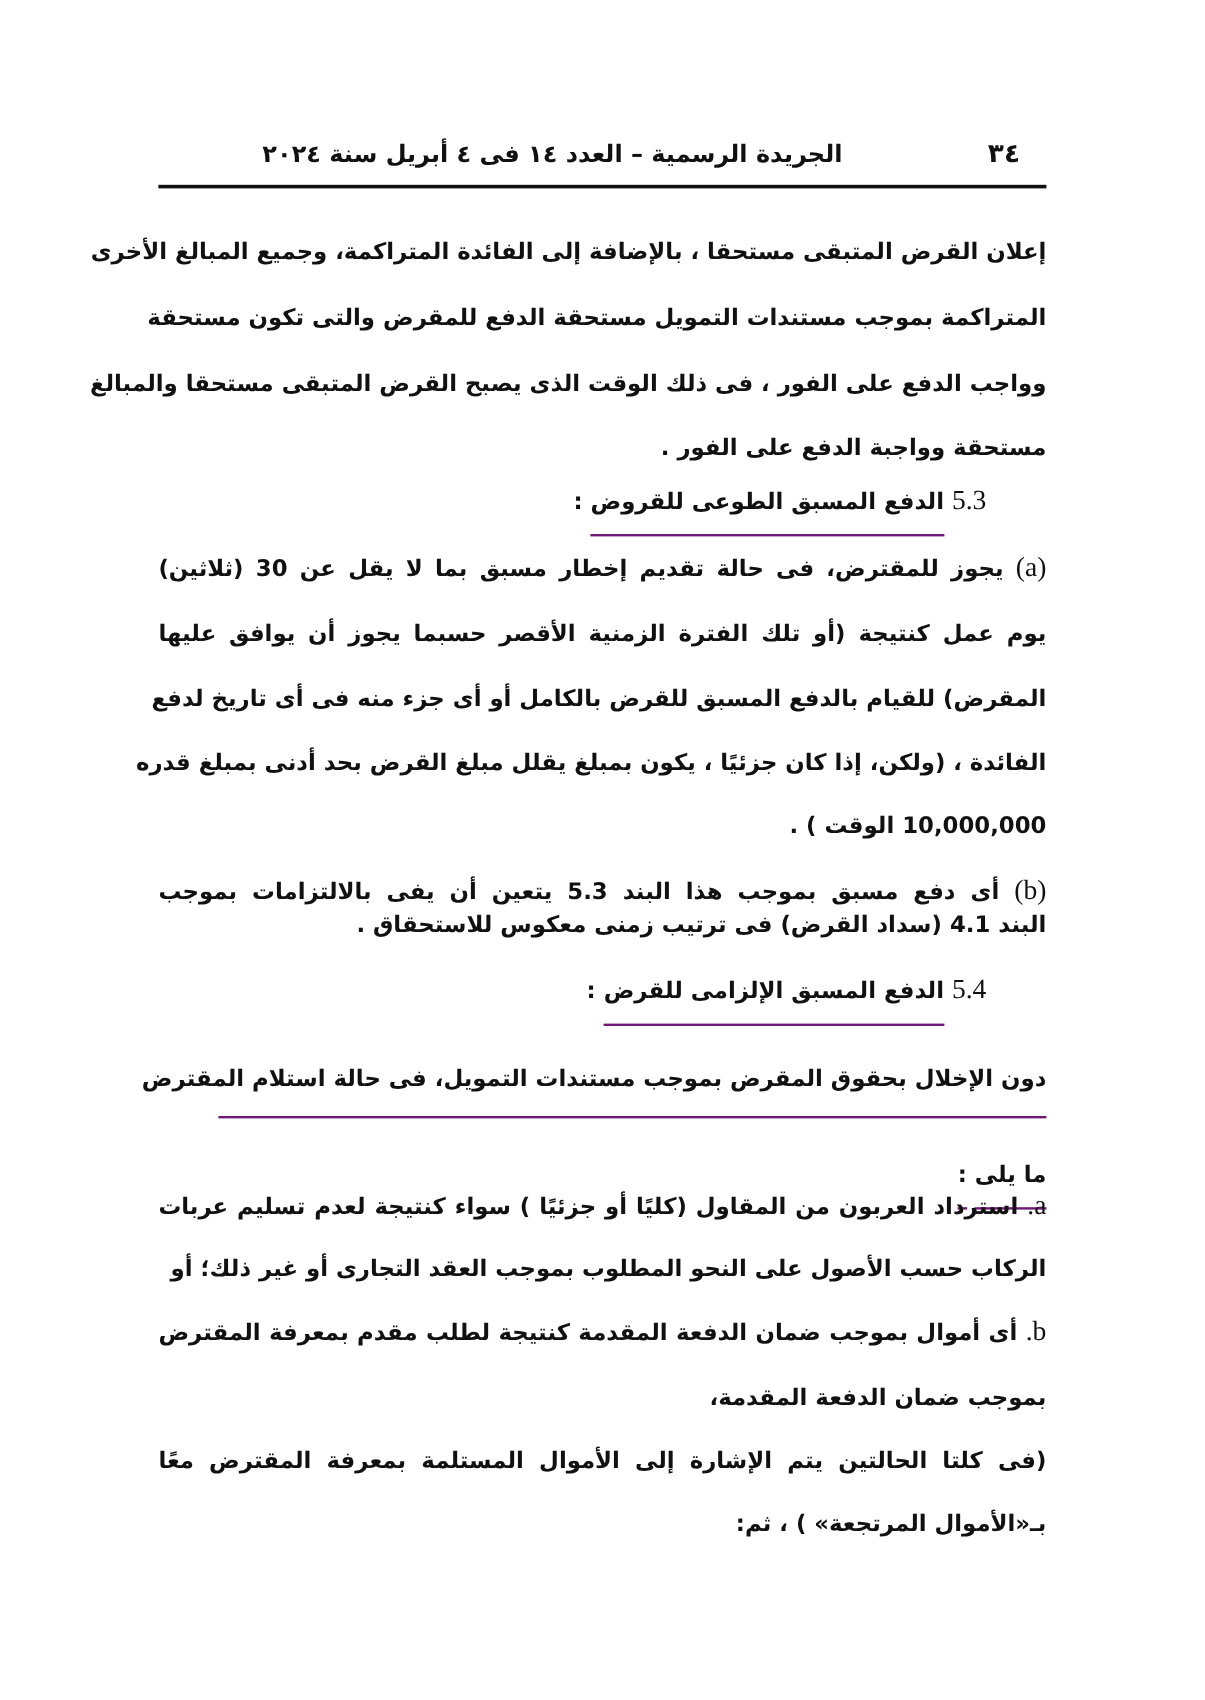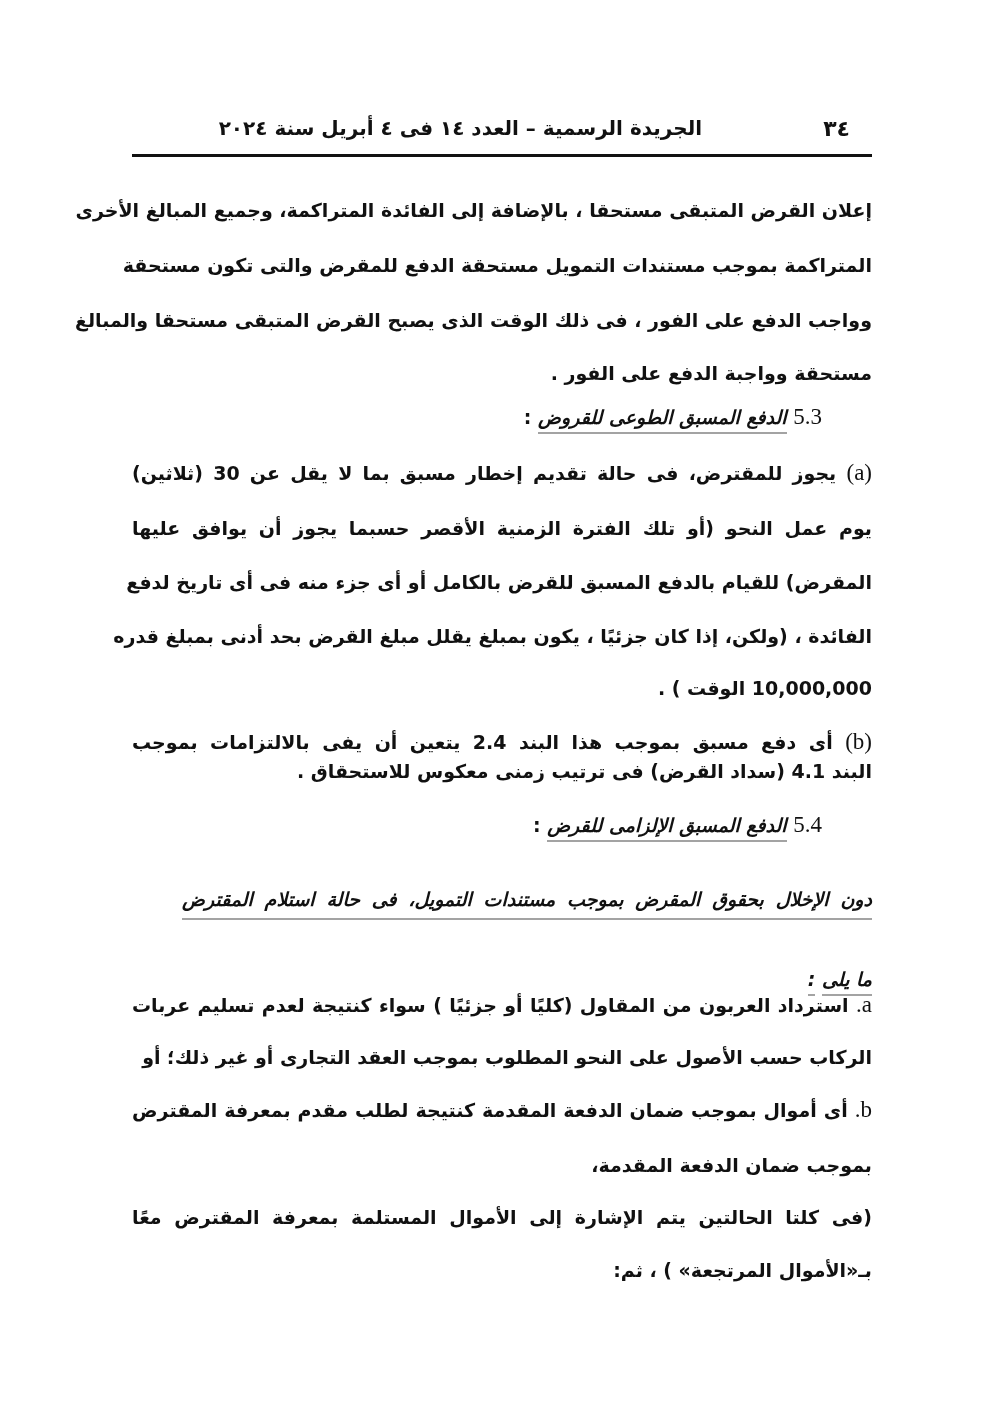--- a/index.html
+++ b/index.html
@@ -5,21 +5,21 @@
   html, body { margin: 0; padding: 0; background: #ffffff; }
   body { width: 1004px; height: 1417px; position: relative; overflow: hidden;
          font-family: "DejaVu Sans", sans-serif; color: #111; }
   .page { position: absolute; left: 132px; top: 0; width: 740px; height: 1417px; direction: rtl; }
   .header { position: absolute; top: 112px; left: 0; right: 0; height: 40px; }
   .page-num { position: absolute; right: 22px; top: 4px; font-size: 22px; font-weight: bold; }
   .header-title { position: absolute; right: 170px; top: 4px; font-size: 20px; font-weight: bold; white-space: nowrap; }
   .header-rule { position: absolute; top: 154px; left: 0; right: 0; height: 3px; background: #111; }
   .line { position: absolute; right: 0; left: 0; font-size: 19px; font-weight: bold; white-space: nowrap; line-height: 30px; }
   .just { text-align: justify; text-align-last: justify; }
-  .ul { border-bottom: 2px solid #a3a3a3; padding-bottom: 4px; font-style: italic; }
+  .ul { border-bottom: 2px solid #701a75; padding-bottom: 16px; }
   .num { font-family: "Liberation Serif", serif; font-weight: normal; font-size: 23px; }
 </style>
 </head>
 <body>
 
 <div class="page">
   <div class="header">
     <span class="page-num">٣٤</span>
     <span class="header-title">الجريدة الرسمية – العدد ١٤ فى ٤ أبريل سنة ٢٠٢٤</span>
   </div>
@@ -33,28 +33,28 @@
   <div class="line" style="top:402px; right:50px;">
     <span class="num">5.3</span>
     <span class="ul">الدفع المسبق الطوعى للقروض</span>
     <span>:</span>
   </div>
 
   <div class="line just" style="top:458px">
     <span class="num">(a)</span>
     <span>يجوز للمقترض، فى حالة تقديم إخطار مسبق بما لا يقل عن 30 (ثلاثين)</span>
   </div>
-  <div class="line just" style="top:513px">يوم عمل النحو (أو تلك الفترة الزمنية الأقصر حسبما يجوز أن يوافق عليها</div>
+  <div class="line just" style="top:513px">يوم عمل كنتيجة (أو تلك الفترة الزمنية الأقصر حسبما يجوز أن يوافق عليها</div>
   <div class="line just" style="top:567px">المقرض) للقيام بالدفع المسبق للقرض بالكامل أو أى جزء منه فى أى تاريخ لدفع</div>
   <div class="line just" style="top:621px">الفائدة ، (ولكن، إذا كان جزئيًا ، يكون بمبلغ يقلل مبلغ القرض بحد أدنى بمبلغ قدره</div>
   <div class="line" style="top:673px">10,000,000 الوقت ) .</div>
 
   <div class="line just" style="top:727px">
     <span class="num">(b)</span>
-    <span>أى دفع مسبق بموجب هذا البند 2.4 يتعين أن يفى بالالتزامات بموجب</span>
+    <span>أى دفع مسبق بموجب هذا البند 5.3 يتعين أن يفى بالالتزامات بموجب</span>
   </div>
   <div class="line" style="top:756px">البند 4.1 (سداد القرض) فى ترتيب زمنى معكوس للاستحقاق .</div>
 
   <div class="line" style="top:810px; right:50px;">
     <span class="num">5.4</span>
     <span class="ul">الدفع المسبق الإلزامى للقرض</span>
     <span>:</span>
   </div>
 
   <div class="line just" style="top:884px; left:50px;">

